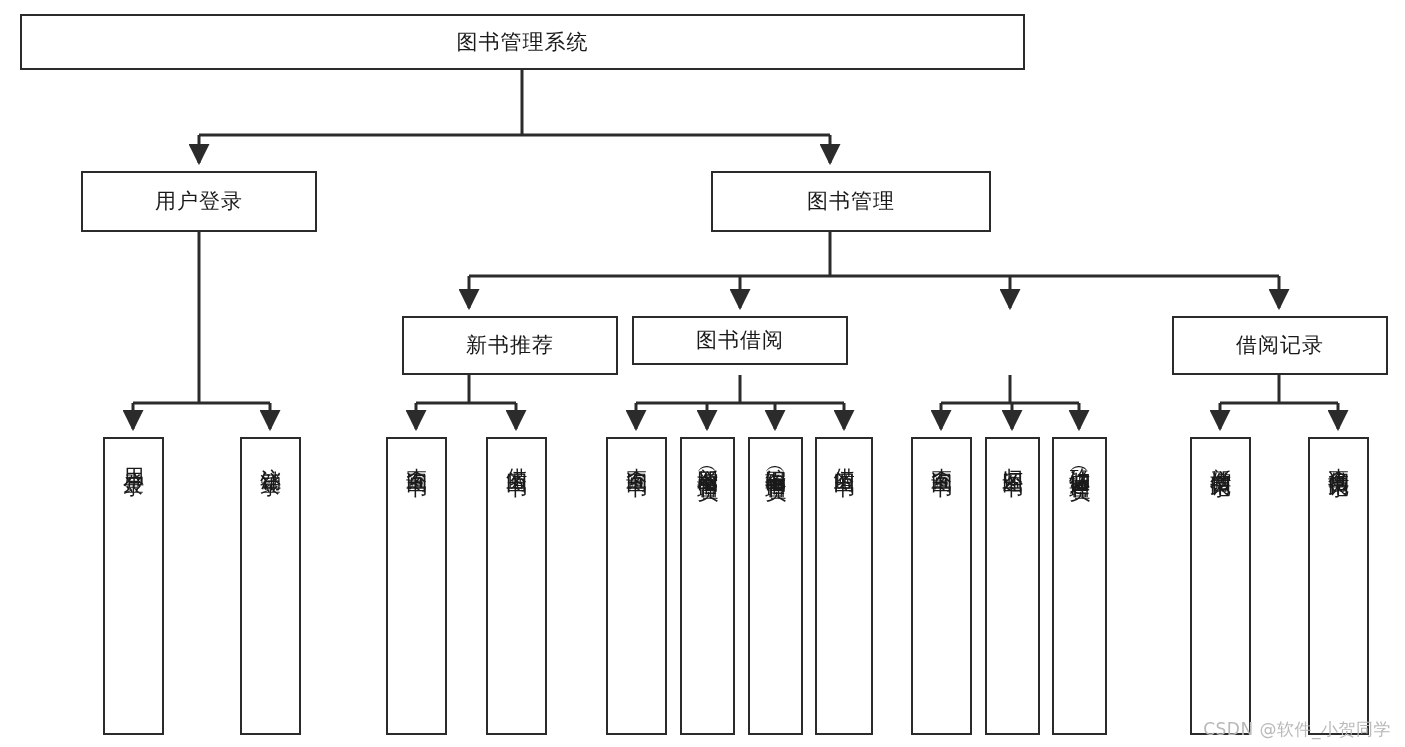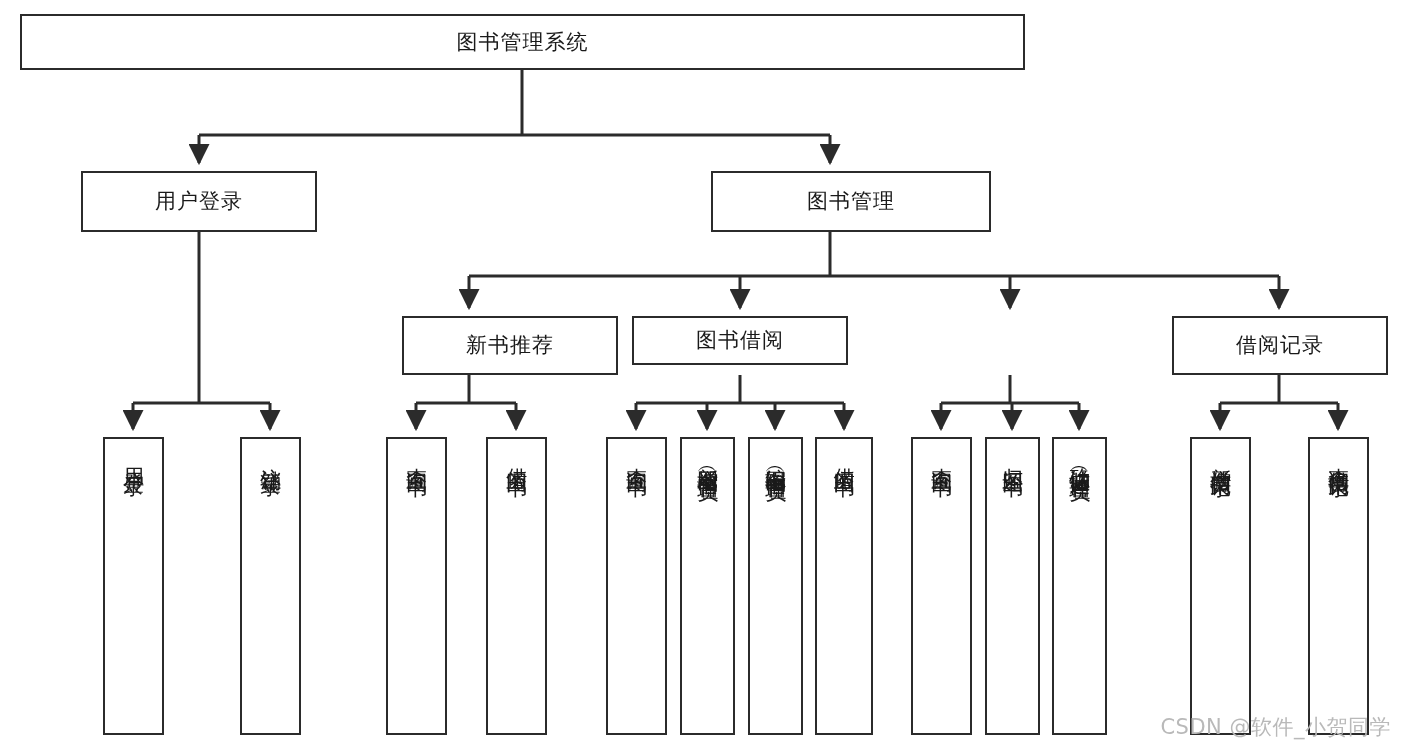--- a/index.html
+++ b/index.html
@@ -58,21 +58,21 @@
     white-space:nowrap;
     max-height:100%;
   }
   .node.leaf.tall .cap{
     letter-spacing:2px;
   }
   #watermark{
     position:absolute;
     right:14px;
     bottom:6px;
-    font-size:21px;
+    font-size:17px;
     color:#b9b9b9;
     letter-spacing:0.5px;
     z-index:3;
     white-space:nowrap;
   }
 </style>
 </head>
 <body>
 
 <div id="canvas">

